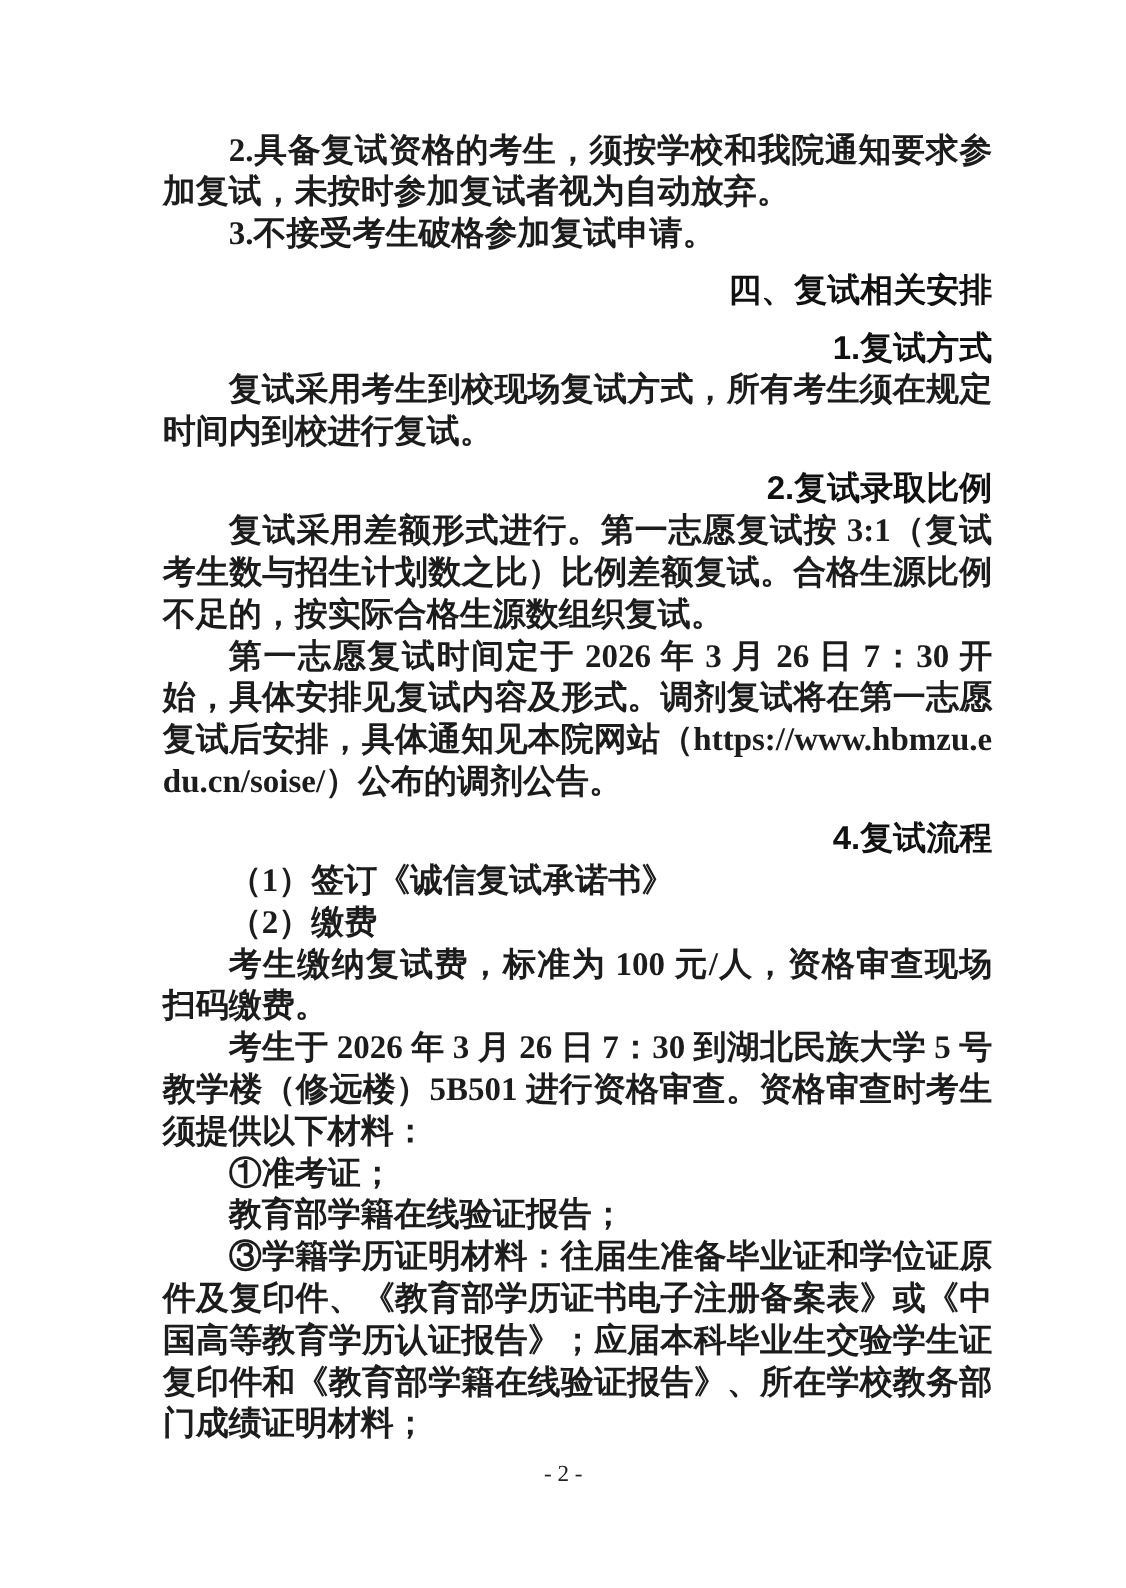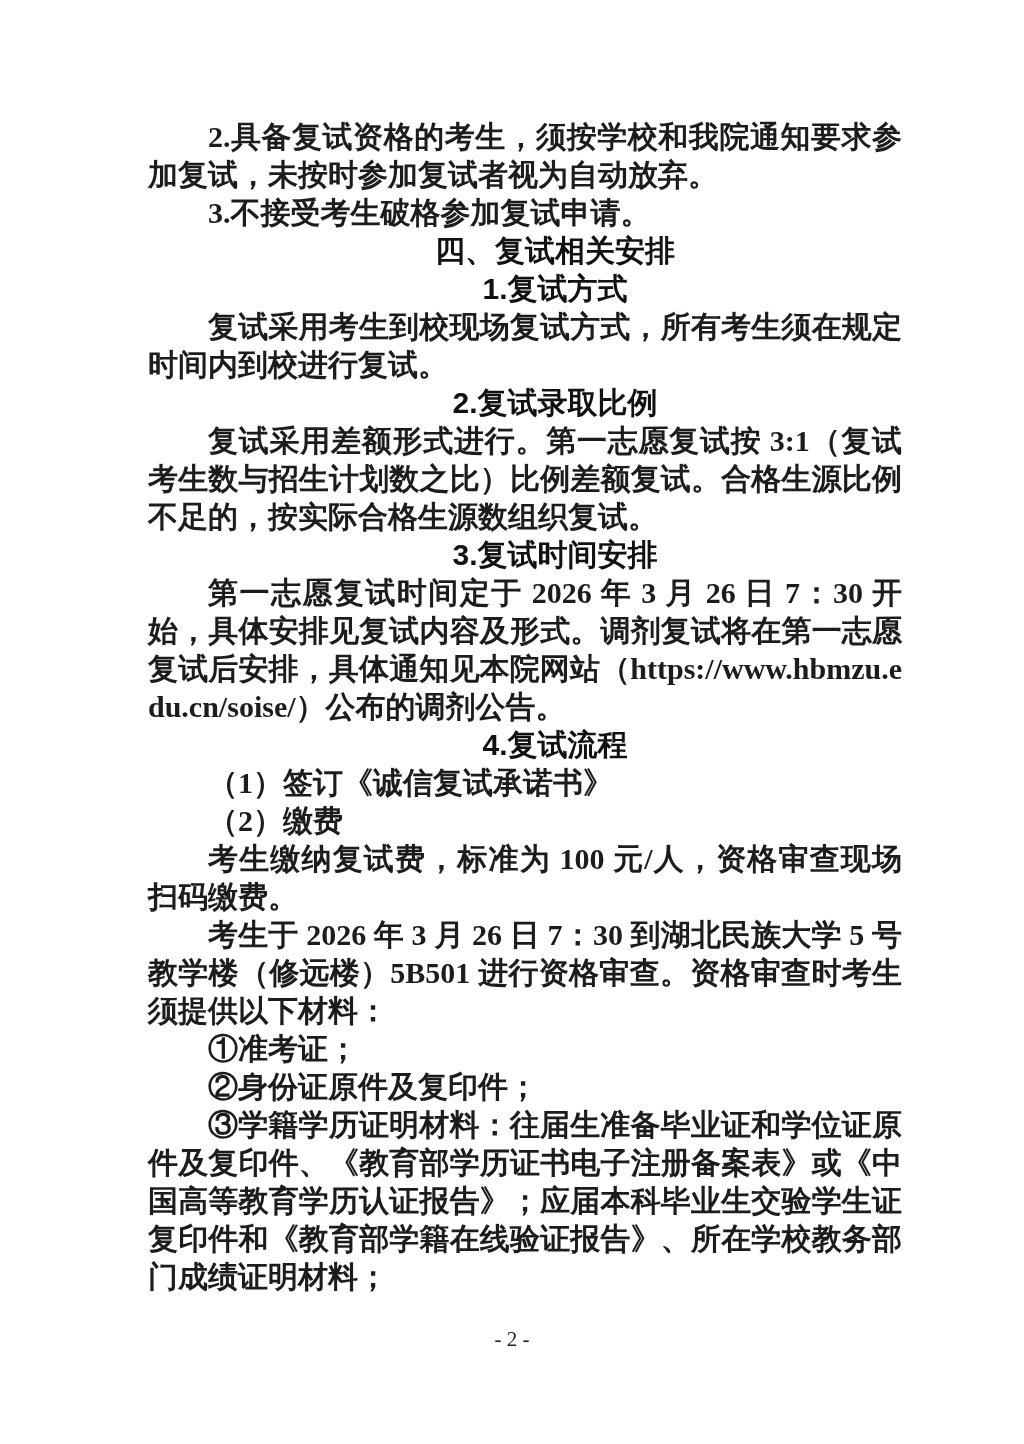--- a/index.html
+++ b/index.html
@@ -32,22 +32,23 @@
       text-indent: 2em;
       font-family: "Liberation Serif", "DejaVu Serif", serif;
       font-weight: 700;
       letter-spacing: 0;
       word-break: break-all;
     }
     .content p.section-heading,
     .content p.sub-heading {
       font-family: "Liberation Sans", "DejaVu Sans", sans-serif;
       font-weight: 700;
-      text-align: center;
+      text-align: right;
       color: #111111;
+      margin-top: 14px;
     }
     .footer {
       position: absolute;
       top: 1326px;
       left: 0;
       width: 100%;
       text-align: center;
       font-size: 21px;
       line-height: 26px;
       color: #222222;
@@ -59,25 +60,24 @@
 
 <div class="page">
   <div class="content">
       <p class="body">2.具备复试资格的考生，须按学校和我院通知要求参加复试，未按时参加复试者视为自动放弃。</p>
       <p class="body">3.不接受考生破格参加复试申请。</p>
       <p class="section-heading">四、复试相关安排</p>
       <p class="sub-heading">1.复试方式</p>
       <p class="body">复试采用考生到校现场复试方式，所有考生须在规定时间内到校进行复试。</p>
       <p class="sub-heading">2.复试录取比例</p>
       <p class="body">复试采用差额形式进行。第一志愿复试按 3:1（复试考生数与招生计划数之比）比例差额复试。合格生源比例不足的，按实际合格生源数组织复试。</p>
-      <p class="sub-heading">3.复试时间安排</p>
       <p class="body">第一志愿复试时间定于 2026 年 3 月 26 日 7：30 开始，具体安排见复试内容及形式。调剂复试将在第一志愿复试后安排，具体通知见本院网站（https://www.hbmzu.edu.cn/soise/）公布的调剂公告。</p>
       <p class="sub-heading">4.复试流程</p>
       <p class="body">（1）签订《诚信复试承诺书》</p>
       <p class="body">（2）缴费</p>
       <p class="body">考生缴纳复试费，标准为 100 元/人，资格审查现场扫码缴费。</p>
       <p class="body">考生于 2026 年 3 月 26 日 7：30 到湖北民族大学 5 号教学楼（修远楼）5B501 进行资格审查。资格审查时考生须提供以下材料：</p>
       <p class="body">①准考证；</p>
-      <p class="body">②身份证原件及复印件；</p>
+      <p class="body">教育部学籍在线验证报告；</p>
       <p class="body">③学籍学历证明材料：往届生准备毕业证和学位证原件及复印件、《教育部学历证书电子注册备案表》或《中国高等教育学历认证报告》；应届本科毕业生交验学生证复印件和《教育部学籍在线验证报告》、所在学校教务部门成绩证明材料；</p>
     </div>
   <div class="footer">- 2 -</div>
 </div>
 
 </body></html>

